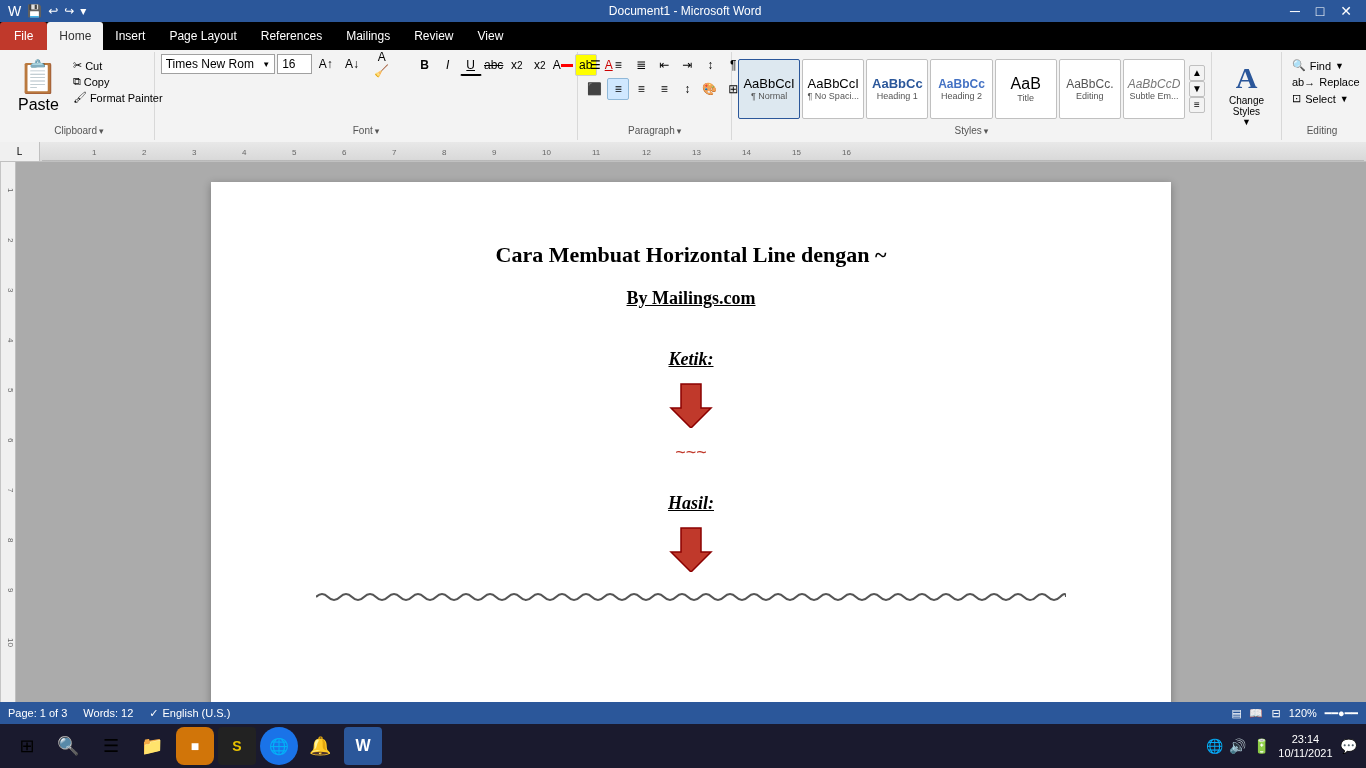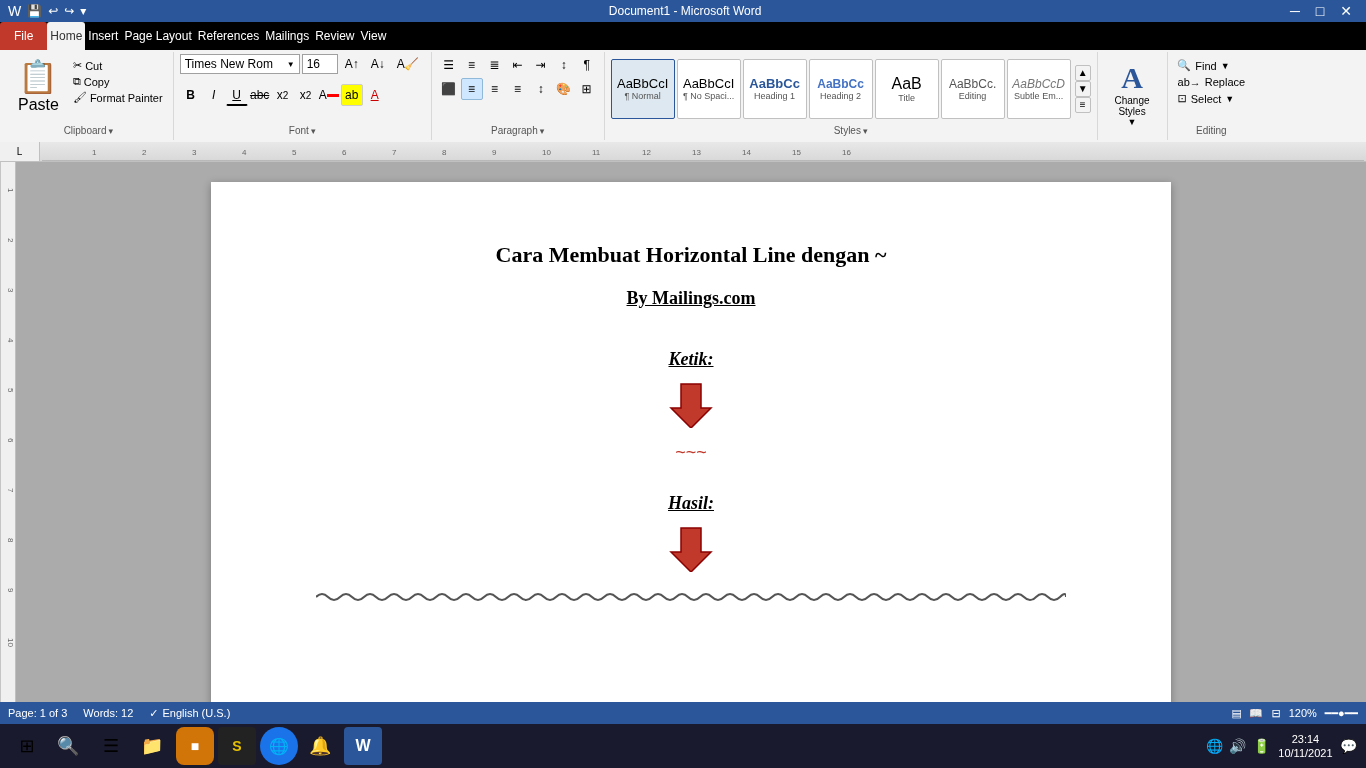--- a/index.html
+++ b/index.html
@@ -20,21 +20,21 @@
     .title-bar-controls { display: flex; gap: 4px; }
     .title-bar-btn { color: white; font-size: 14px; cursor: pointer; padding: 0 6px; }
     .qa-icon { font-size: 12px; cursor: pointer; }
     .ribbon-tabs {
       display: flex;
       background: #000000;
       height: 28px;
       align-items: flex-end;
     }
     .ribbon-tab {
-      padding: 4px 3px;
+      padding: 4px 12px;
       font-size: 12px;
       cursor: pointer;
       color: white;
       height: 100%;
       display: flex;
       align-items: center;
       border-radius: 3px 3px 0 0;
     }
     .ribbon-tab.active {
       background: #f3f3f3;
@@ -107,22 +107,22 @@
       padding: 1px 4px;
       border-radius: 2px;
       white-space: nowrap;
       display: flex;
       align-items: center;
       gap: 3px;
     }
 
     
     .font-group .group-content {
-      flex-direction: column;
-      gap: 10px;
+      flex-direction: row;
+      gap: 16px;
     }
     .font-row {
       display: flex;
       align-items: center;
       gap: 2px;
     }
     .font-selector {
       display: flex;
       align-items: center;
       border: 1px solid #a0a0a0;

